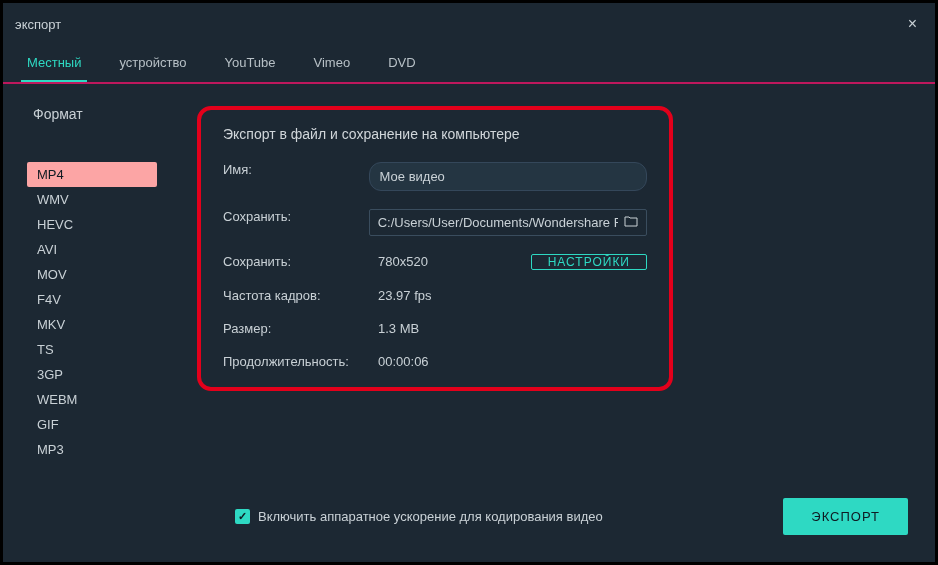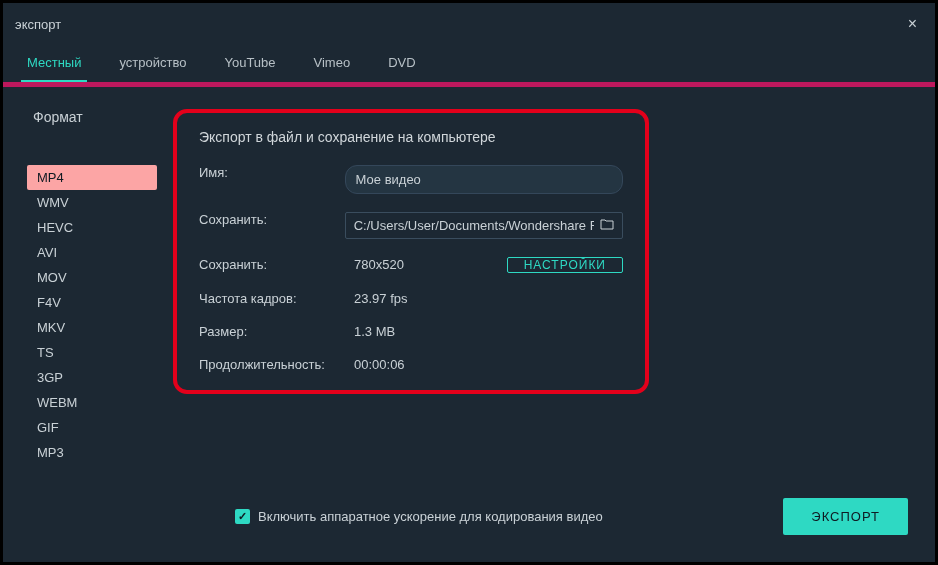--- a/index.html
+++ b/index.html
@@ -1,24 +1,24 @@
 <!DOCTYPE html>
 <html><head>
 <meta charset="utf-8">
 <style>
 * { box-sizing: border-box; margin: 0; padding: 0; }
 body { width: 938px; height: 565px; background: #1c2833; font-family: "Segoe UI", Arial, sans-serif; color: #c9d1d6; overflow: hidden; position: relative; }
 .outer { border: 3px solid #000; width: 938px; height: 565px; }
 .titlebar { display: flex; align-items: center; justify-content: space-between; padding: 10px 12px 6px 12px; background: #1c2833; }
 .titlebar .title { font-size: 13px; color: #c9d1d6; }
 .titlebar .close { color: #c9d1d6; font-size: 16px; cursor: pointer; padding: 2px 6px; }
-.tabs { display: flex; gap: 26px; border-bottom: 5px solid #be185d; padding: 0 18px; margin-top: 6px; }
+.tabs { display: flex; gap: 26px; border-bottom: 2px solid #be185d; padding: 0 18px; margin-top: 6px; }
 .tab { padding: 8px 6px 10px 6px; font-size: 13px; color: #b7c0c6; cursor: pointer; border-bottom: 2px solid transparent; }
 .tab.active { color: #2ed9c3; border-bottom: 2px solid #2ed9c3; }
-.content { display: flex; padding: 22px 24px 0 24px; gap: 16px; }
+.content { display: flex; padding: 22px 24px 0 24px; gap: 40px; }
 .sidebar { width: 130px; }
 .sidebar-header { font-size: 14px; color: #c9d1d6; padding: 0 0 8px 6px; }
 .sidebar-item { font-size: 13px; color: #c9d1d6; padding: 5px 10px; cursor: pointer; border-radius: 2px; }
 .sidebar-item.active { background: #fca5a5; color: #0f1a22; margin-top: 32px; }
 .panel-wrap { flex: 1; position: relative; }
 .panel-border { border: 4px solid #e3001b; border-radius: 14px; padding: 16px 22px 18px 22px; width: 476px; background: transparent; }
 .panel-title { font-size: 14px; color: #d0d6da; margin-bottom: 20px; }
 .row { display: flex; margin-bottom: 18px; }
 .row .label { width: 155px; font-size: 13px; color: #c9d1d6; }
 .row .value { font-size: 13px; color: #c9d1d6; }

